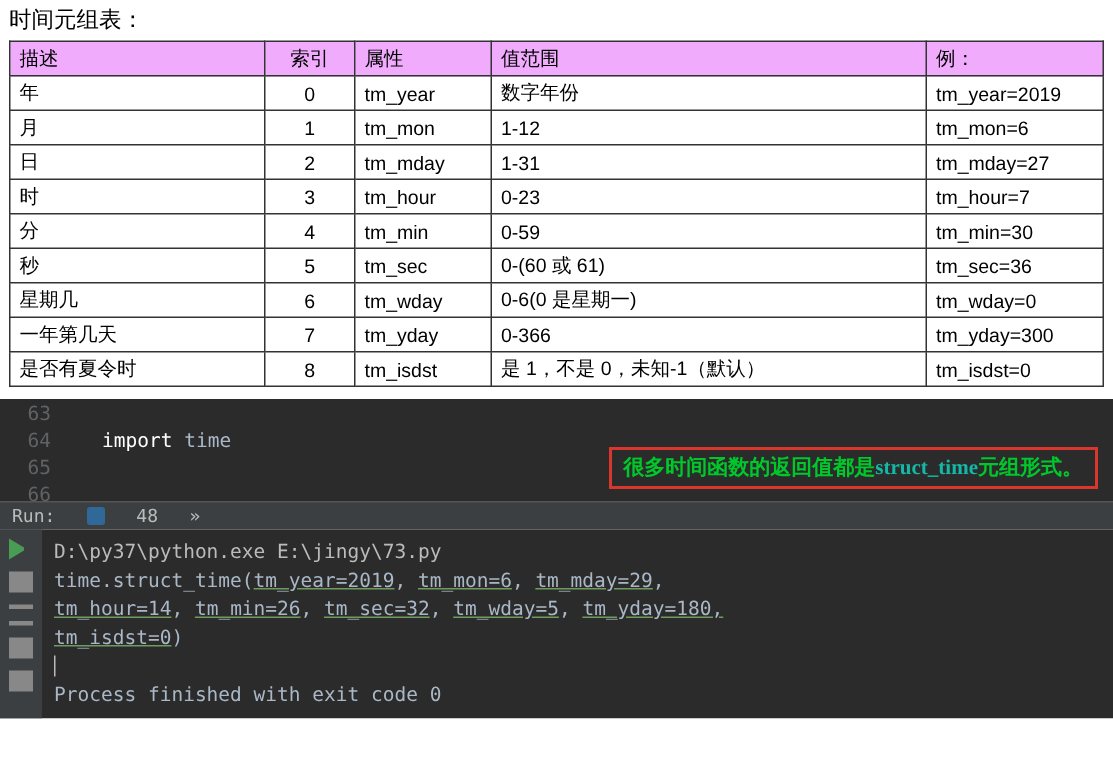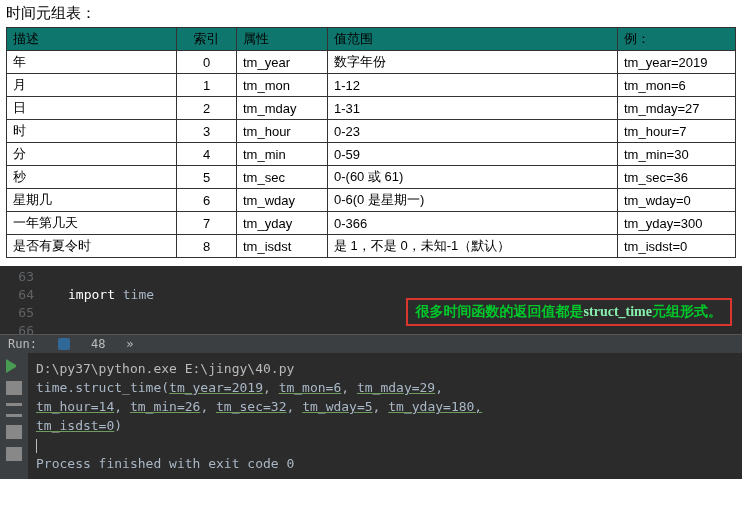--- a/index.html
+++ b/index.html
@@ -3,38 +3,38 @@
 <meta charset="utf-8">
 <style>
 * { box-sizing: border-box; margin: 0; padding: 0; }
 body { font-family: "Microsoft YaHei", Arial, sans-serif; background: #fff; width: 742px; }
 
 .top-section { padding: 4px 6px; }
 .title { font-size: 15px; margin-bottom: 4px; }
 
 table { border-collapse: collapse; width: 100%; font-size: 13px; }
 th, td { border: 1px solid #333; padding: 2px 6px; text-align: left; height: 22px; }
-th { background: #0f766e; font-weight: normal; }
+th { background: #f0abfc; font-weight: normal; }
 .col-desc { width: 170px; }
 .col-idx { width: 60px; text-align: center; }
 .col-attr { width: 91px; }
 .col-range { width: 290px; }
 .col-ex { }
 td.idx { text-align: center; }
 
 .editor-section { background: #2b2b2b; color: #a9b7c6; font-family: Consolas, monospace; font-size: 13px; position: relative; margin-top: 4px; }
 .gutter { position: absolute; left: 0; top: 0; width: 40px; text-align: right; color: #606366; padding: 2px 6px 0 0; line-height: 18px; }
 .code { padding: 2px 0 12px 68px; line-height: 18px; }
 .k-import { color: #ffffff; }
 .k-mod { color: #a9b7c6; }
 .k-eq { color: #a9b7c6; }
 
 .annotation { position: absolute; right: 10px; bottom: 8px; border: 2px solid #d9362e; padding: 3px 8px; background: #2b2b2b; font-family: "Microsoft YaHei"; font-size: 14px; }
 .annotation .cn { color: #00c82a; font-weight: bold; }
-.annotation .em { color: #86efac; font-weight: bold; }
+.annotation .em { color: #14b8a6; font-weight: bold; }
 
 .run-bar { background: #3c3f41; color: #bbbbbb; font-size: 12px; padding: 2px 8px; border-top: 1px solid #555; display: flex; align-items: center; gap: 21px; font-family: Consolas, monospace; }
 .run-bar .py-icon { display:inline-block; width:12px; height:12px; background:#306998; border-radius:2px; }
 
 .console-wrap { display: flex; background: #2b2b2b; }
 .tool-col { width: 28px; background: #3c3f41; display: flex; flex-direction: column; align-items: center; gap: 8px; padding-top: 6px; }
 .tool-col span { width: 16px; height: 14px; display:block; }
 .ic-play { border-left: 10px solid #499c54; border-top: 6px solid transparent; border-bottom: 6px solid transparent; width:0; height:0; }
 .ic-stop { background: #888; width:12px; height:12px; }
 .ic-eq { border-top:3px solid #888; border-bottom:3px solid #888; height:9px; width:14px; }
@@ -155,20 +155,20 @@
 
 <div class="console-wrap">
   <div class="tool-col">
     <span class="ic-play"></span>
     <span class="ic-stop"></span>
     <span class="ic-eq"></span>
     <span class="ic-print"></span>
     <span class="ic-trash"></span>
   </div>
   <div class="console">
-    <div class="path">D:\py37\python.exe E:\jingy\40.py</div>
+    <div class="path">D:\py37\python.exe E:\jingy\73.py</div>
     <div><span>time.struct_time(</span><span class="u">tm_year=2019</span><span>, </span><span class="u">tm_mon=6</span><span>, </span><span class="u">tm_mday=29</span><span>,</span></div>
     <div><span class="u">tm_hour=14</span><span>, </span><span class="u">tm_min=26</span><span>, </span><span class="u">tm_sec=32</span><span>, </span><span class="u">tm_wday=5</span><span>, </span><span class="u">tm_yday=180,</span></div>
     <div><span class="u">tm_isdst=0</span><span>)</span></div>
     <div><span class="cursor"></span></div>
     <div>Process finished with exit code 0</div>
   </div>
 </div>
 
 </body></html>

